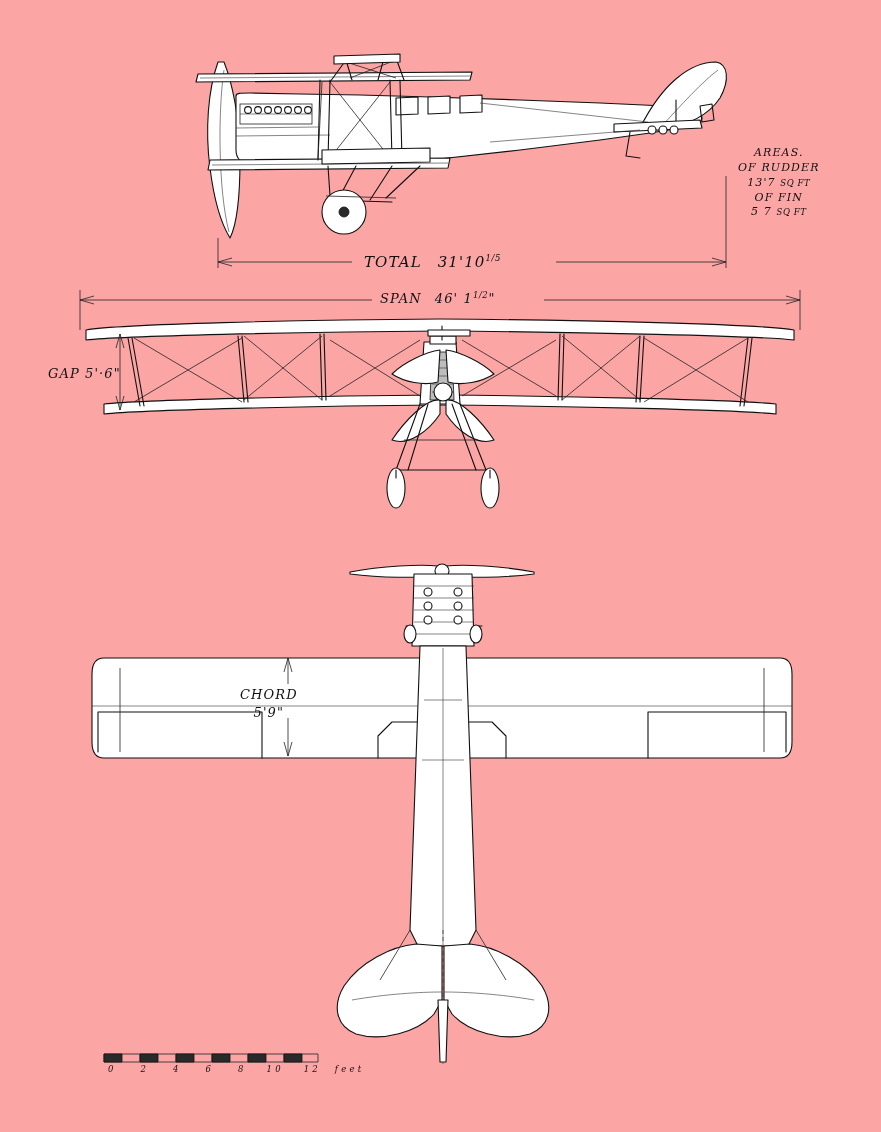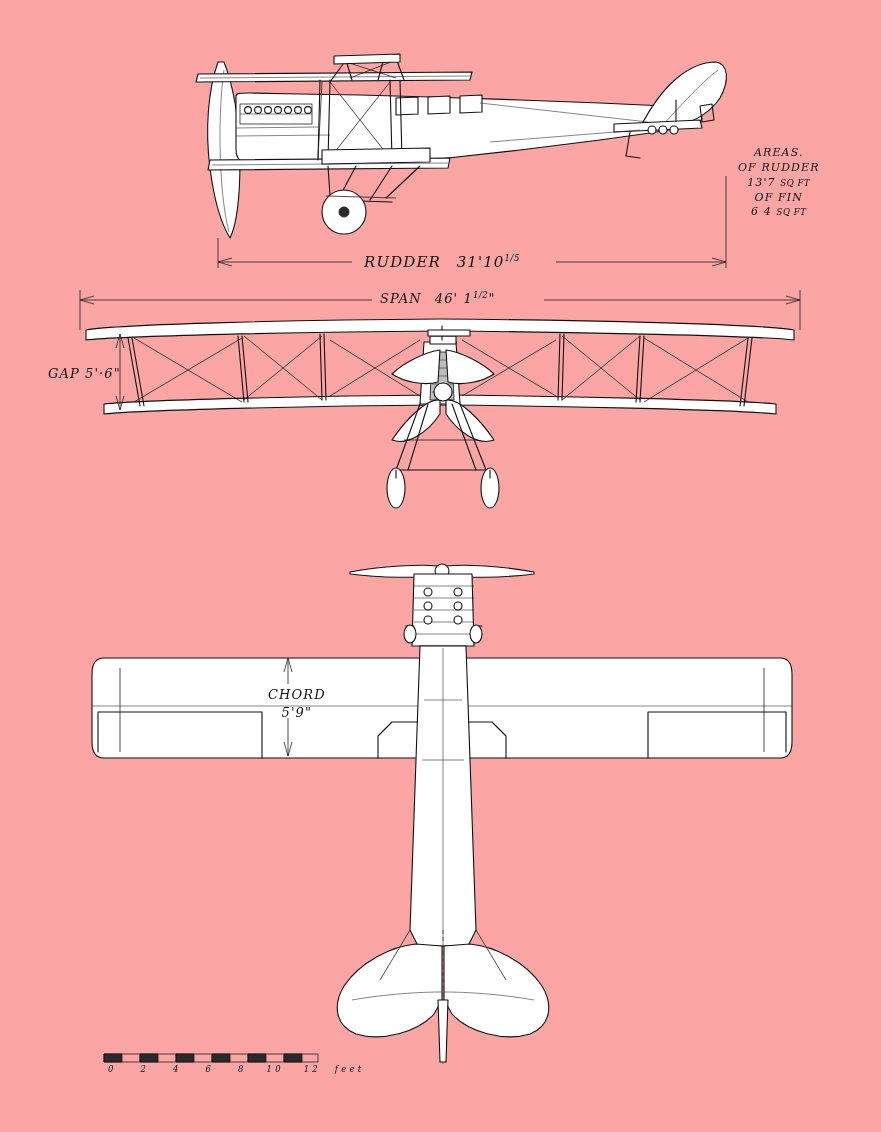--- a/index.html
+++ b/index.html
@@ -301,37 +301,37 @@
       <path class="filld" d="M284 1054 L302 1054 L302 1062 L284 1062 Z"></path>
     </g>
 
   </svg>
 
   <div class="lbl lbl-sm center" style="left:738px; top:146px;">
     <span class="blk">AREAS.</span>
     <span class="blk">OF RUDDER</span>
     <span class="blk"><span>13'7</span> <span class="lbl-xs">SQ FT</span></span>
     <span class="blk">OF FIN</span>
-    <span class="blk"><span>6 4</span> <span class="lbl-xs">SQ FT</span></span>
+    <span class="blk"><span>5 7</span> <span class="lbl-xs">SQ FT</span></span>
   </div>
 
   <div class="lbl lbl-lg" style="left:364px; top:252px;">
-    <span>RUDDER</span>
+    <span>TOTAL</span>
     <span style="margin-left:10px">31'10</span><span class="lbl-xs" style="vertical-align:super">1/5</span>
   </div>
 
   <div class="lbl lbl-md" style="left:380px; top:290px;">
     <span>SPAN</span>
     <span style="margin-left:8px">46' 1</span><span class="lbl-xs" style="vertical-align:super">1/2</span><span>"</span>
   </div>
 
   <div class="lbl lbl-md" style="left:48px; top:365px;">GAP 5'·6"</div>
 
 
-  <div class="lbl lbl-md center" style="left:268px; top:686px;">
+  <div class="lbl lbl-md center" style="left:240px; top:686px;">
     <span class="blk">CHORD</span>
     <span class="blk">5'9"</span>
   </div>
 
   <svg class="drawing" viewBox="0 0 881 1132" style="pointer-events:none">
     <path class="ln-thin" d="M288 658 L288 684 M288 718 L288 756"></path>
     <path class="ln-thin" d="M288 658 L284 672 M288 658 L292 672"></path>
     <path class="ln-thin" d="M288 756 L284 742 M288 756 L292 742"></path>
   </svg>
 

